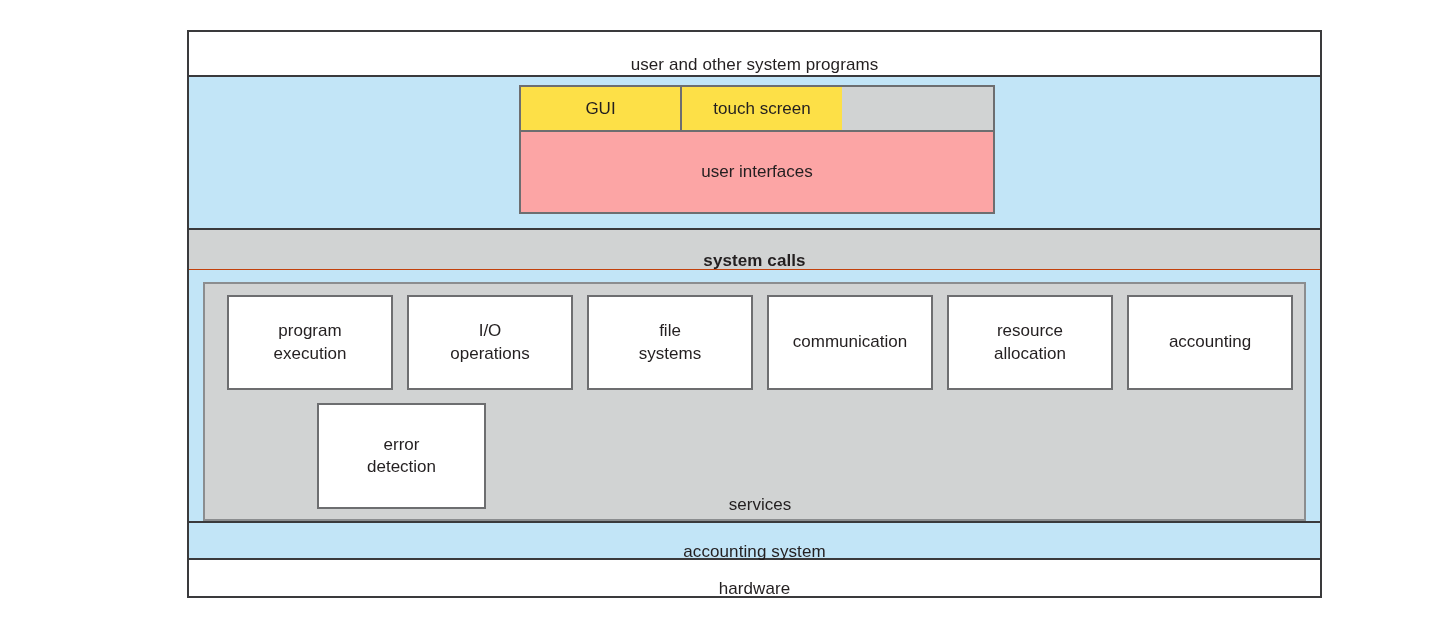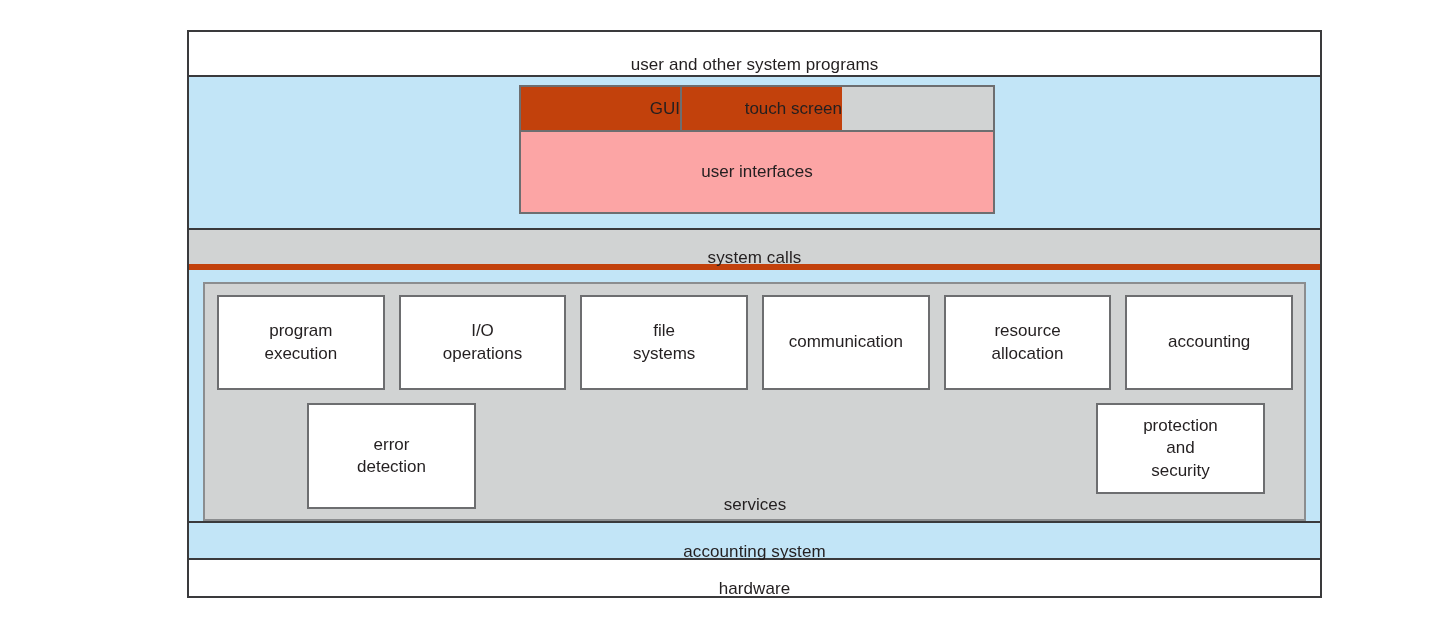--- a/index.html
+++ b/index.html
@@ -76,66 +76,67 @@
   }
   .ui-modes {
     display: flex;
     height: 43px;
     border-bottom: 2px solid #6d6e70;
   }
   .ui-mode {
     box-sizing: border-box;
     display: flex;
     align-items: center;
-    justify-content: flex-end;
-    font-size: 17px;
-    color: #231f20;
-    background: #c2410c;
+    justify-content: center;
+    font-size: 17px;
+    color: #231f20;
+    background: #fde047;
     white-space: nowrap;
   }
   .ui-mode + .ui-mode { border-left: 2px solid #6d6e70; }
   .ui-mode.m0 { width: 159px; }
   .ui-mode.m1 { width: 162px; }
   .ui-mode.m2 { flex: 1 1 auto; }
 
   .ui-interfaces {
     height: 80px;
     display: flex;
     align-items: center;
     justify-content: center;
     font-size: 17px;
     background: #fca5a5;
   }
 
   
   .band-syscalls {
     height: 40px;
     background: #d1d3d3;
-    border-bottom: 6px solid #c2410c;
-    flex: 0 0 auto;
+    border-bottom: 1px solid #c2410c;
+    flex: 0 0 auto;
+    font-weight: bold;
   }
 
   
   .band-osbody {
     flex: 1 1 auto;
     background: #c2e5f7;
     border-bottom: 2px solid #3a3a3c;
     display: flex;
     flex-direction: column;
     padding: 12px 14px 0 14px;
     box-sizing: border-box;
   }
 
   .services-panel {
     flex: 1 1 auto;
     background: #d1d3d3;
     border: 2px solid #8b8d8f;
     box-sizing: border-box;
     position: relative;
-    padding: 11px 11px 0 12px;
+    padding: 11px 11px 0 22px;
     display: flex;
     flex-direction: column;
     justify-content: center;
   }
 
   .services-row-top {
     display: flex;
     gap: 14px;
     height: 95px;
     flex: 0 0 auto;
@@ -258,23 +259,20 @@
         </div>
         <div class="svc-box">
           <span>accounting</span>
         </div>
       </div>
 
       <div class="services-row-bottom">
         <div class="svc-box-floating svc-error">
           <span>error<br>detection</span>
         </div>
-        <div class="svc-box-floating svc-protection">
-          <span>protection<br>and<br>security</span>
-        </div>
         <div class="services-caption">services</div>
       </div>
 
     </div>
   </div>
 
   <div class="band band-oslabel">
     <span class="band-label">accounting system</span>
   </div>
 

